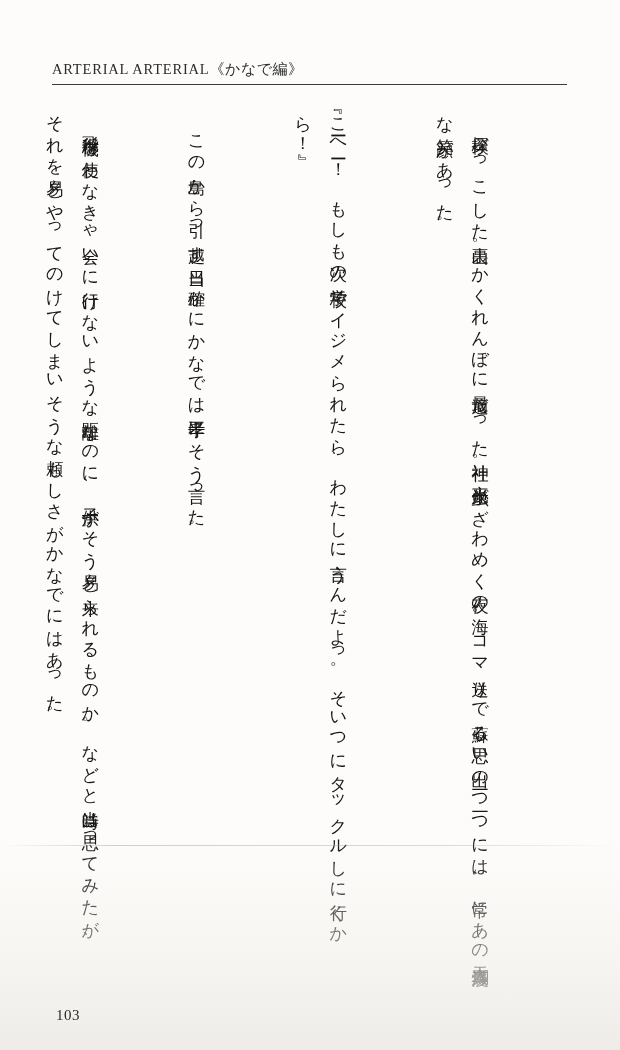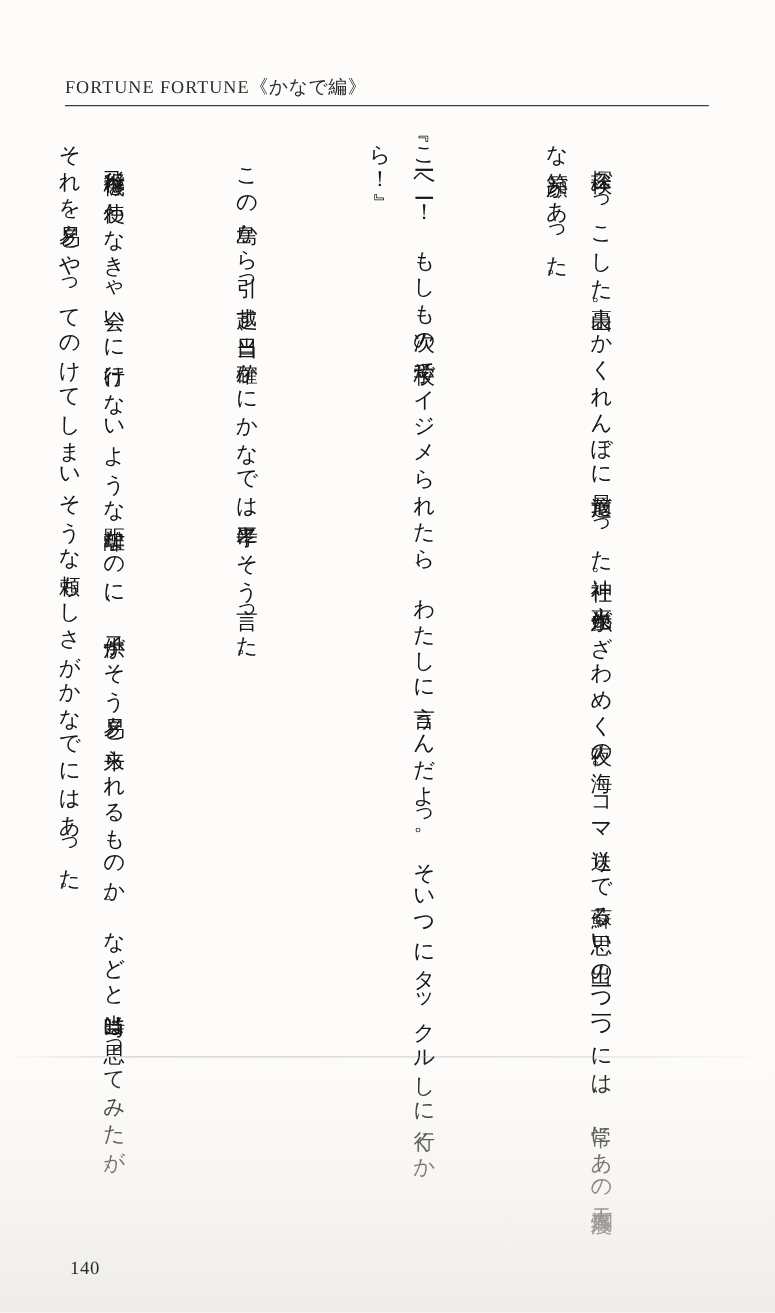--- a/index.html
+++ b/index.html
@@ -101,34 +101,34 @@
     color: #2a2a2a;
     letter-spacing: 0.5px;
   }
 </style>
 </head>
 <body>
 
 <div class="page">
 
   <div class="running-head">
-    <span class="series">FORTUNE FORTUNE</span><span class="sub">《かなで編》</span>
+    <span class="series">ARTERIAL ARTERIAL</span><span class="sub">《かなで編》</span>
   </div>
   <div class="rule"></div>
 
   <div class="body-text">
     <p>　探検ごっこした裏山。かくれんぼに最適だった神社。夜光虫がざわめく夜の海。コマ送りで蘇る思い出の一つ一つには、常にあの天真爛漫な笑顔があった。</p>
     <p>『こーへー！　もしも次の学校でイジメられたら、わたしに言うんだよっ。そいつにタックルしに行くから！』</p>
     <p>　この島から引っ越す当日、確かにかなでは孝平にそう言った。</p>
     <p>　飛行機を使わなきゃ会いに行けないような距離なのに、子供がそう易々と来られるものか。などと当時は思ってみたが、それを易々とやってのけてしまいそうな頼もしさがかなでにはあった。</p>
     
     
     
     
     
     
   </div>
 
   <div class="page-crease"></div>
   <div class="page-shade"></div>
 
-  <div class="folio">140</div>
+  <div class="folio">103</div>
 </div>
 
 </body></html>

